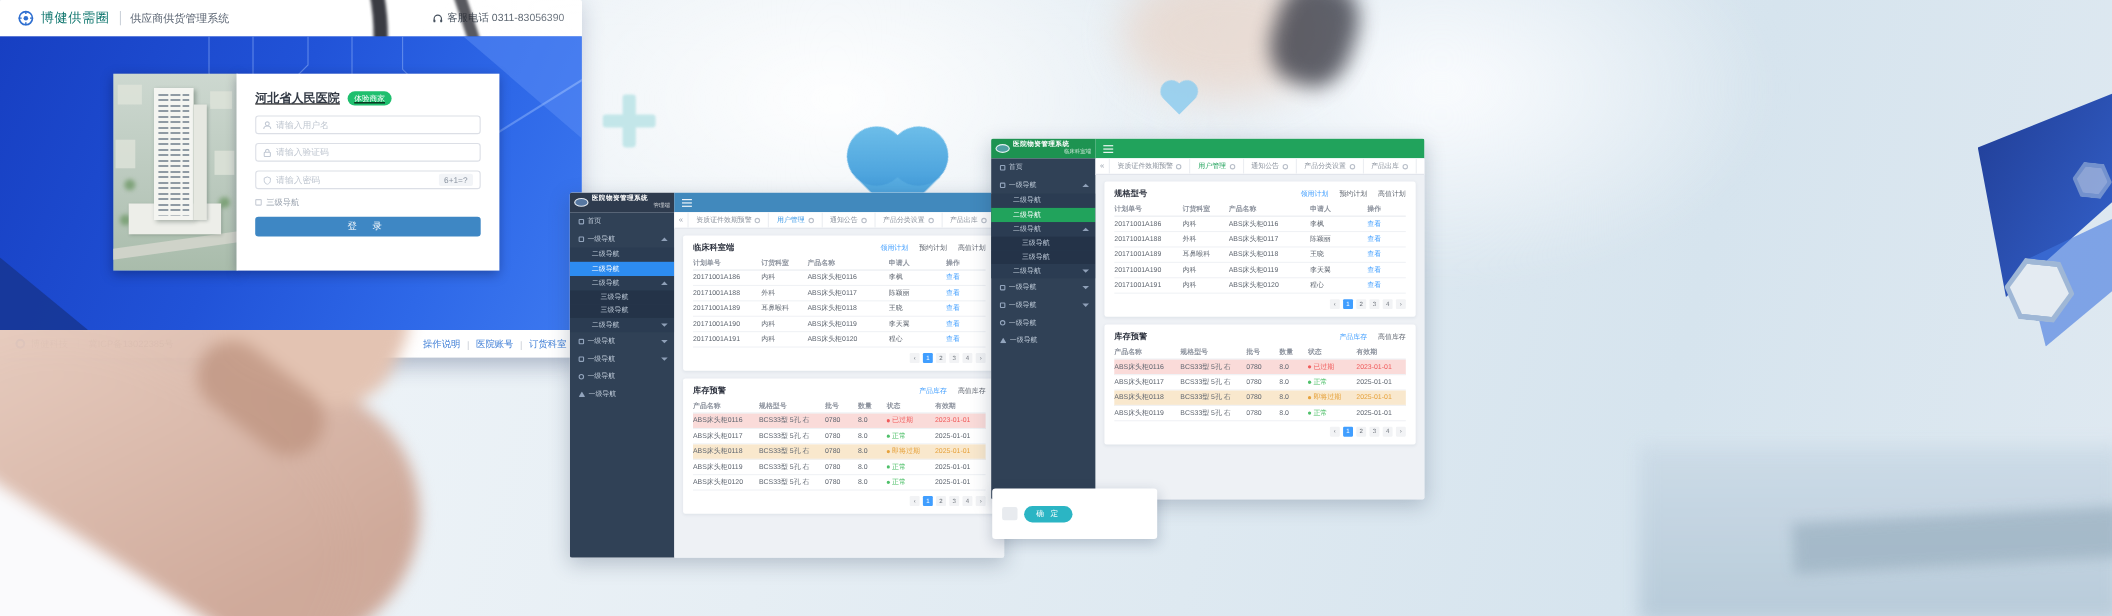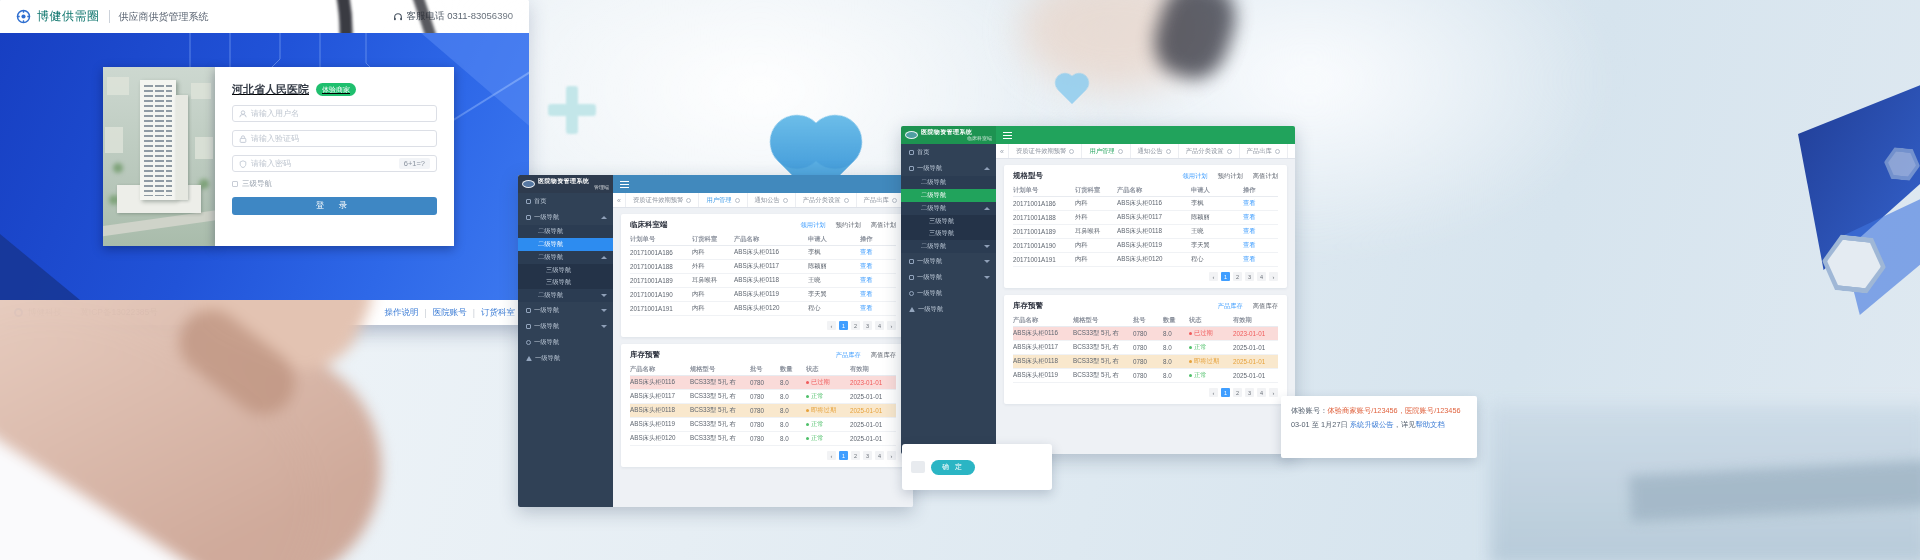--- a/index.html
+++ b/index.html
@@ -750,23 +750,19 @@
       <span class="f-links">
         <span class="f-link">操作说明</span>
         <span class="f-sep">|</span>
         <span class="f-link">医院账号</span>
         <span class="f-sep">|</span>
         <span class="f-link">订货科室</span>
       </span>
     </footer>
   </section>
 
-  <aside id="faq" class="abs">
-      <div class="faq-line"><span class="faq-dark">体验账号：</span><span class="faq-red">体验商家账号/123456，医院账号/123456</span></div>
-      <div class="faq-line"><span class="faq-dark">03-01 至 1月27日 </span><span class="faq-blue">系统升级公告</span><span class="faq-dark">，详见</span><span class="faq-blue">帮助文档</span></div>
-    </aside>
 
   <aside id="mini" class="abs">
     <span class="mini-box"></span>
     <button class="mini-btn">确 定</button>
   </aside>
 
 </div>
 
 </body></html>

